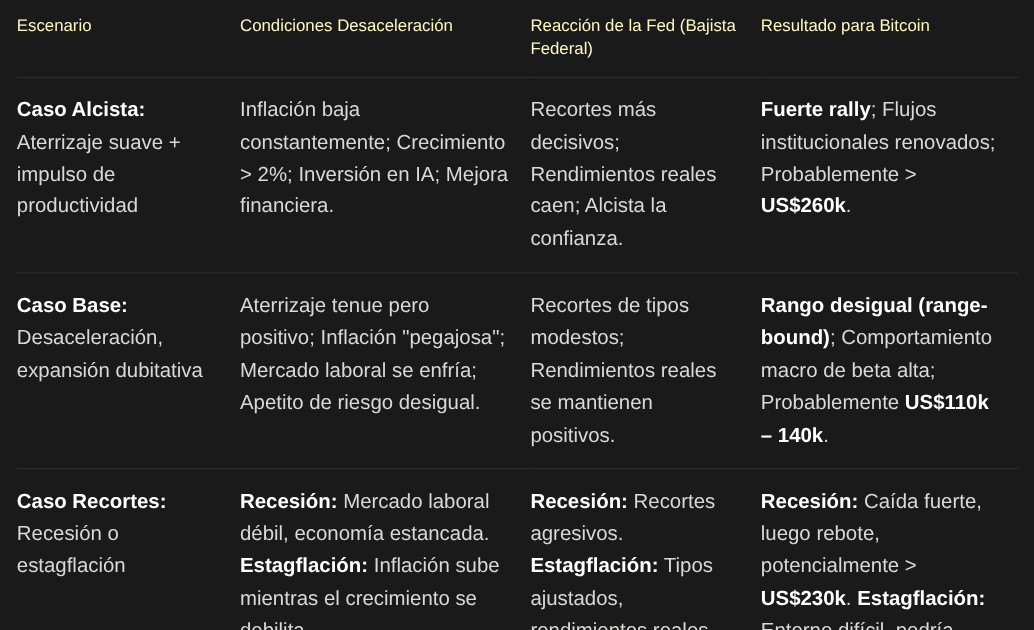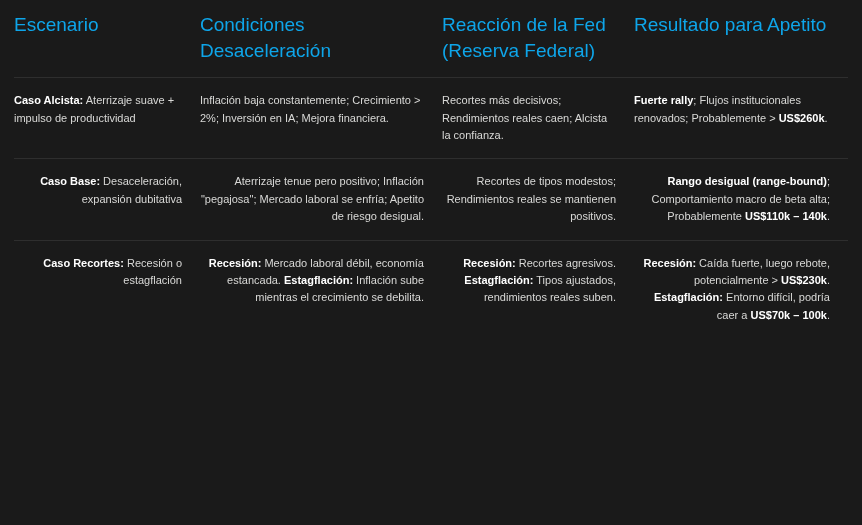--- a/index.html
+++ b/index.html
@@ -27,37 +27,36 @@
     table-layout: fixed;
   }
   table.scenarios col.c0 { width: 186px; }
   table.scenarios col.c1 { width: 242px; }
   table.scenarios col.c2 { width: 192px; }
   table.scenarios col.c3 { width: 214px; }
 
   table.scenarios th {
     text-align: left;
     font-weight: 400;
-    font-size: 19px;
+    font-size: 14px;
     line-height: 1.35;
-    color: #0ea5e9;
+    color: #fef9c3;
     vertical-align: top;
     padding: 2px 18px 14px 0;
   }
   table.scenarios td {
     text-align: left;
-    font-size: 11px;
+    font-size: 17px;
     line-height: 1.58;
     color: #d9d9d7;
     vertical-align: top;
     padding: 14px 18px 14px 0;
   }
   table.scenarios tbody tr + tr td {
     border-top: 1px solid #2e2e2e;
-    text-align: right;
   }
   table.scenarios thead tr th {
     border-bottom: 1px solid #2e2e2e;
   }
   .cell b, .cell strong {
     font-weight: 700;
     color: #ffffff;
   }
   .cell {
     white-space: normal;
@@ -72,22 +71,22 @@
     <colgroup>
       <col class="c0">
         <col class="c1">
         <col class="c2">
         <col class="c3">
     </colgroup>
     <thead>
       <tr>
         <th>Escenario</th>
         <th>Condiciones Desaceleración</th>
-        <th>Reacción de la Fed (Reserva Federal)</th>
-        <th>Resultado para Apetito</th>
+        <th>Reacción de la Fed (Bajista Federal)</th>
+        <th>Resultado para Bitcoin</th>
       </tr>
     </thead>
     <tbody>
       <tr>
         <td class="cell"><b>Caso Alcista:</b> Aterrizaje suave + impulso de productividad</td>
         <td class="cell">Inflación baja constantemente; Crecimiento &gt; 2%; Inversión en IA; Mejora financiera.</td>
         <td class="cell">Recortes más decisivos; Rendimientos reales caen; Alcista la confianza.</td>
         <td class="cell"><b>Fuerte rally</b>; Flujos institucionales renovados; Probablemente &gt; <b>US$260k</b>.</td>
       </tr>
       <tr>

